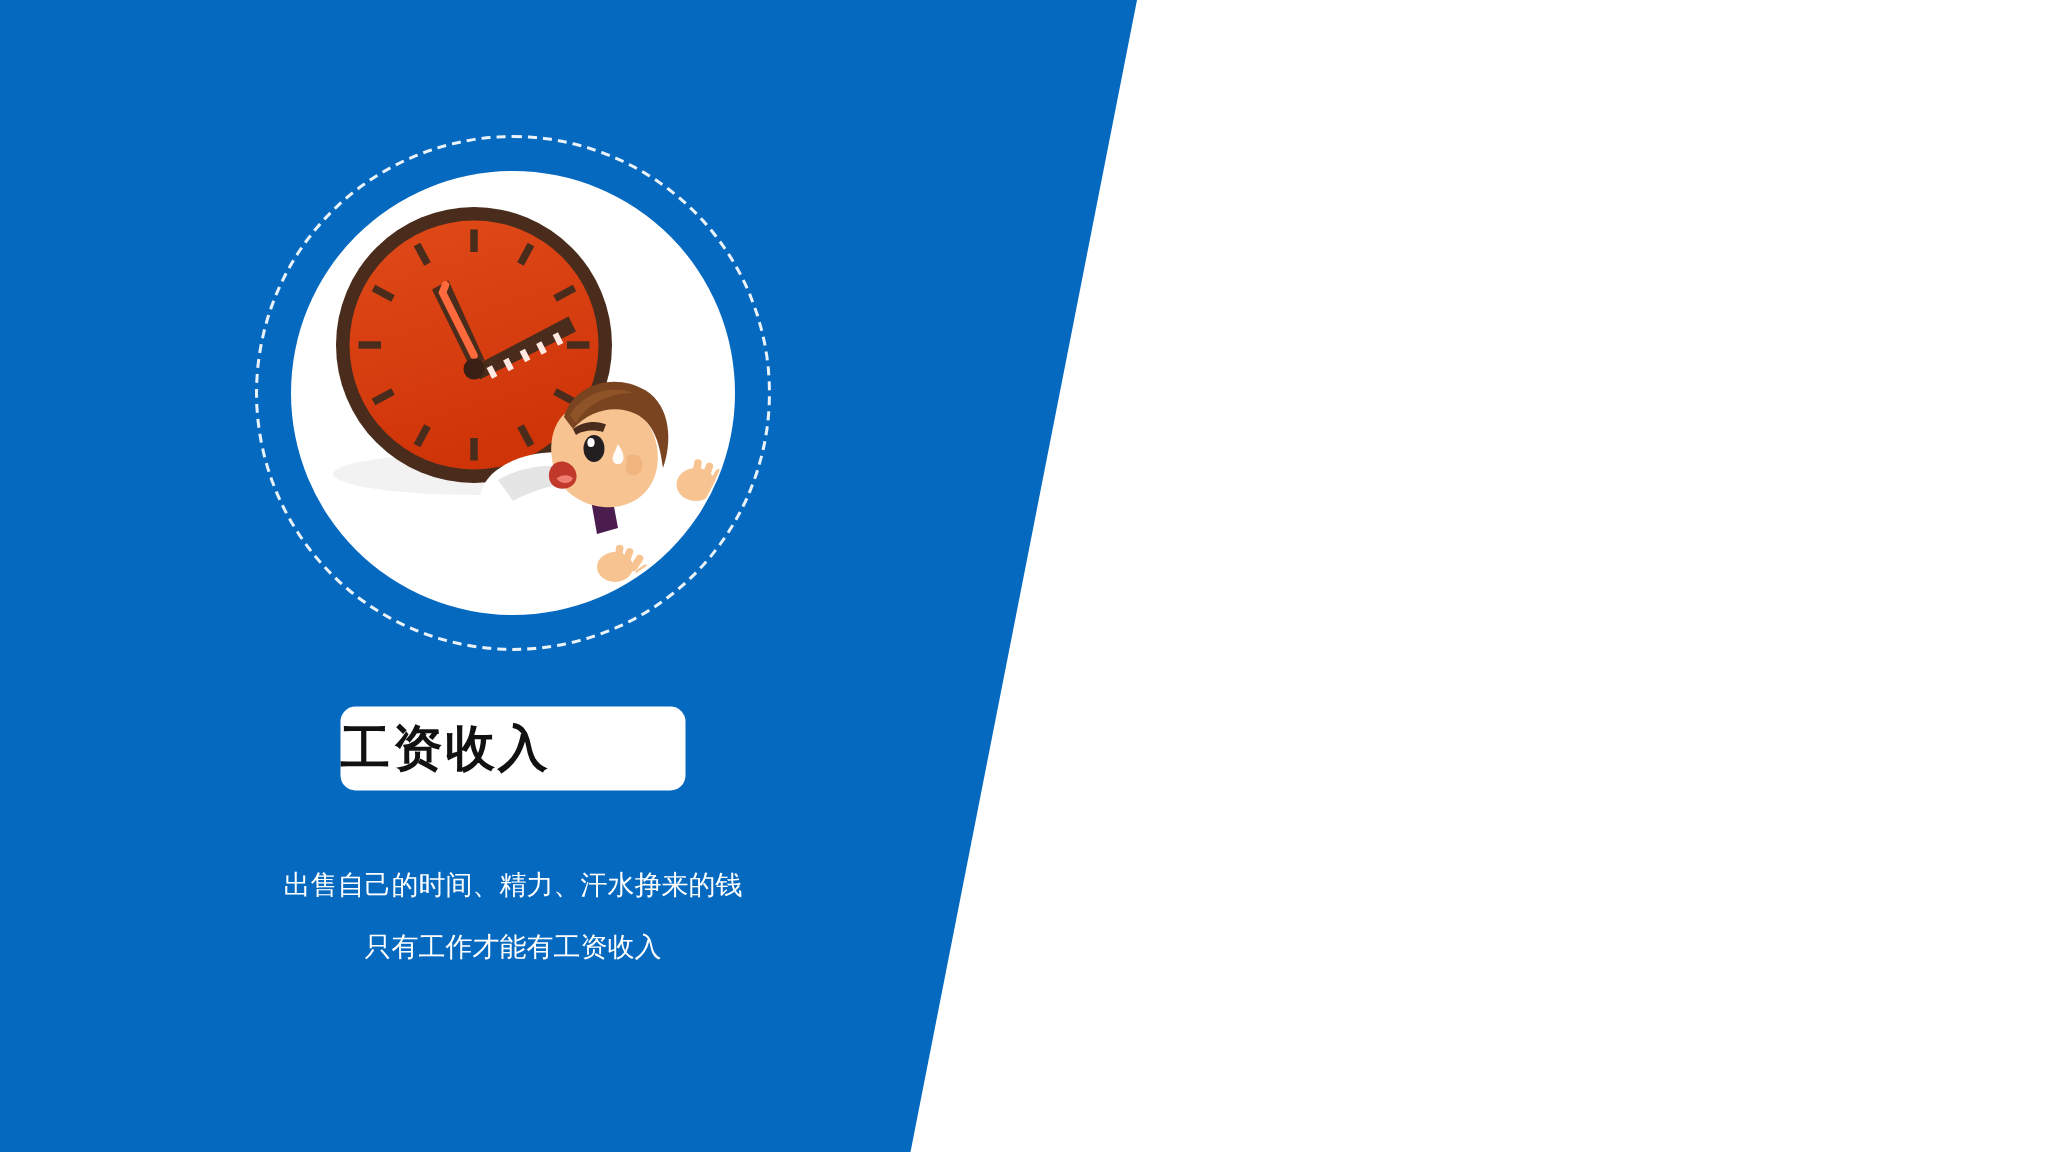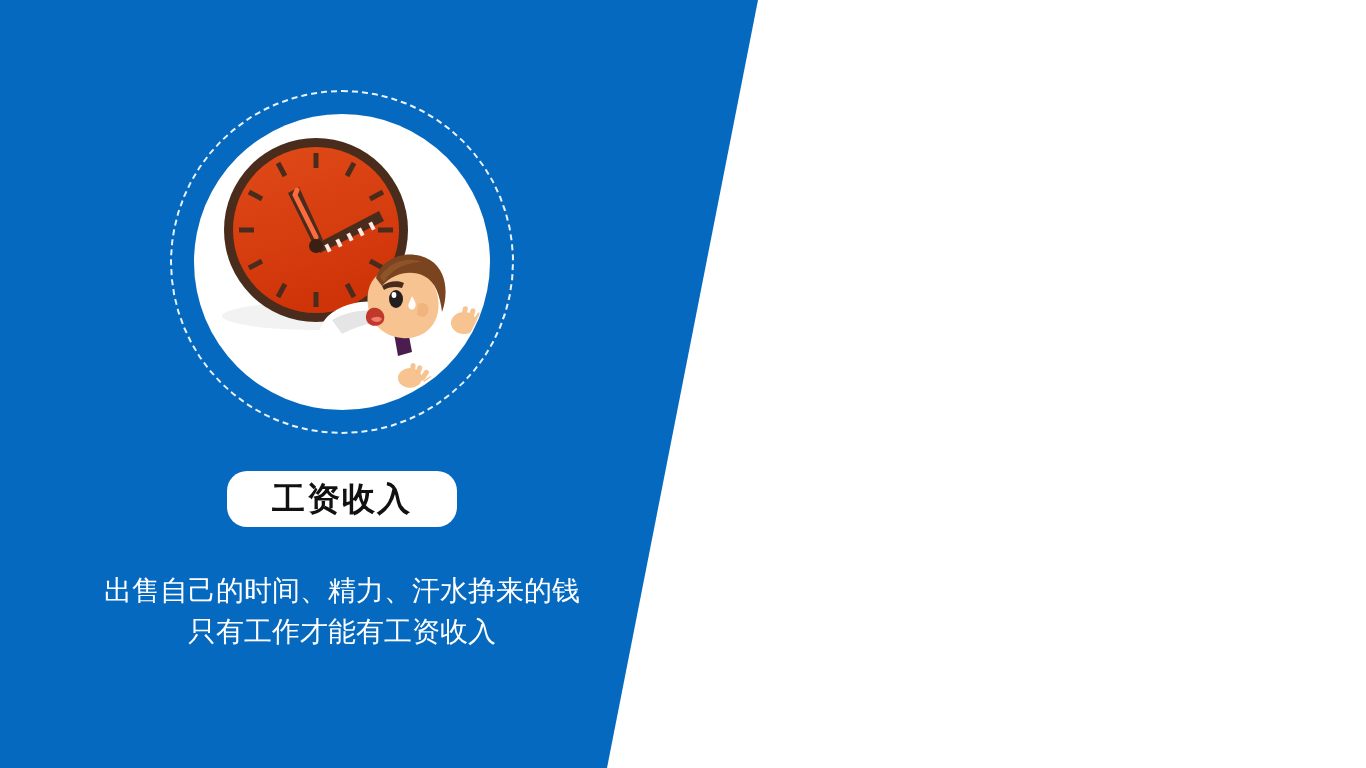--- a/index.html
+++ b/index.html
@@ -62,42 +62,42 @@
   .art {
     position: absolute;
     pointer-events: none;
   }
   .art-left  { left: 196px; top: 120px;  width: 320px; height: 290px; }
 
   
   .badge {
     position: absolute;
     height: 56px;
-    border-radius: 20px;
+    border-radius: 10px;
     display: flex;
     align-items: center;
-    justify-content: center;
+    justify-content: flex-start;
     font-family: "Liberation Serif", "DejaVu Serif", serif;
     font-weight: bold;
     font-size: 33px;
     letter-spacing: 2px;
     box-sizing: border-box;
   }
   .badge-left {
     left: 227px; top: 471px;
     width: 230px;
     background: #ffffff;
     color: #111111;
   }
 
   
   .caption {
     position: absolute;
     text-align: center;
-    font-size: 28px;
+    font-size: 18px;
     line-height: 41px;
     font-family: "DejaVu Sans", "Liberation Sans", sans-serif;
     white-space: pre-line;
   }
   .caption-left {
     left: 42px; top: 570px;
     width: 600px;
     color: #ffffff;
   }
 </style>

